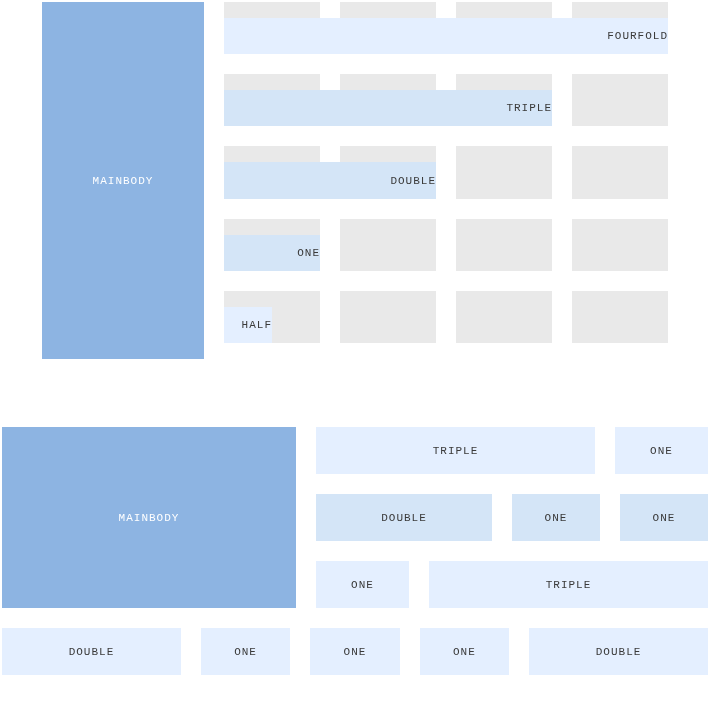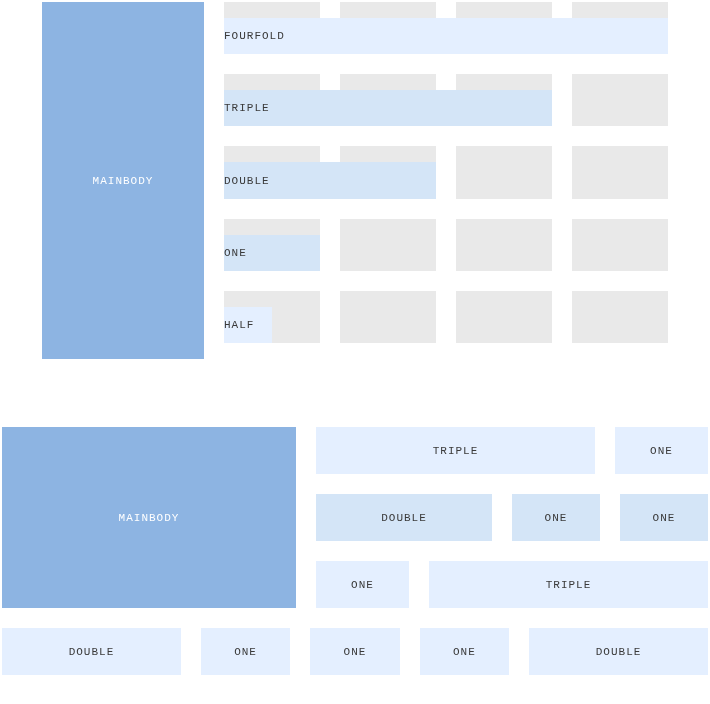--- a/index.html
+++ b/index.html
@@ -48,21 +48,21 @@
     justify-content: center;
   }
   .overlay {
     position: absolute;
     left: 0;
     top: 16px;
     bottom: 0;
     background: #d4e5f7;
     display: flex;
     align-items: center;
-    justify-content: flex-start;
+    justify-content: flex-end;
   }
   .overlay.light { background: #e4efff; }
 
   
   .ex2 {
     margin-top: 68px;
     padding: 0 2px 0 2px;
   }
   .ex2-grid {
     display: flex;

